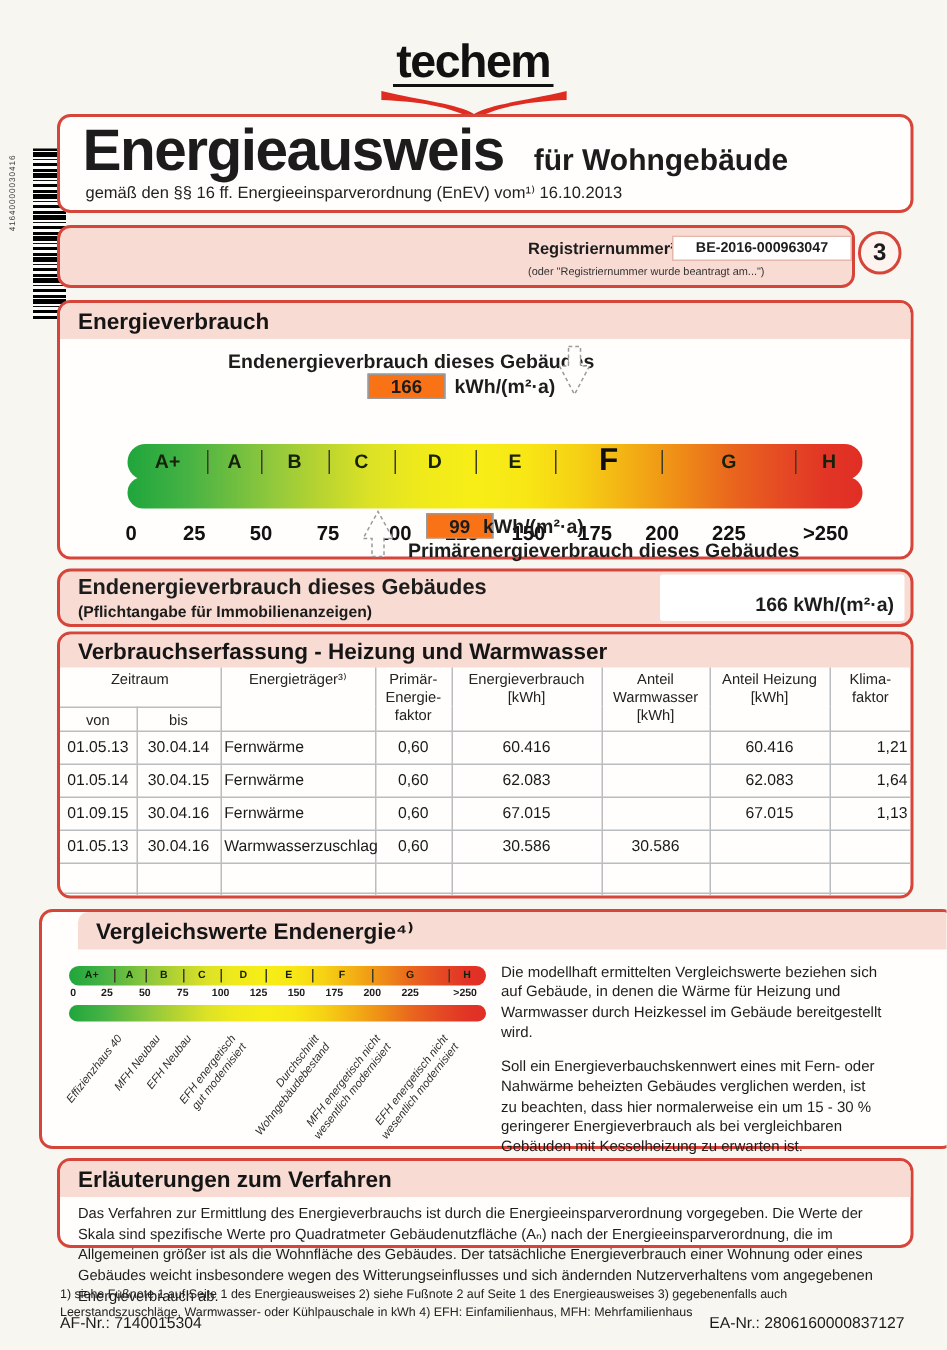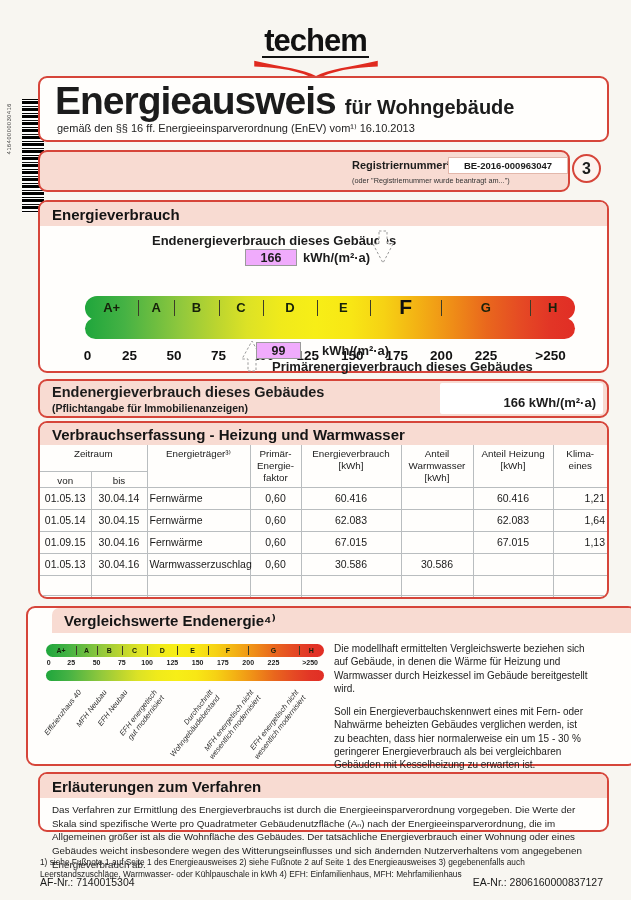--- a/index.html
+++ b/index.html
@@ -21,37 +21,37 @@
   #barcode .bars{position:absolute;left:12px;top:0;width:22px;height:114px;
     background:repeating-linear-gradient(to bottom,#000 0 1.5px,#fcfcfc 1.5px 2.5px,
       #000 2.5px 5.5px,#fcfcfc 5.5px 7px,#111 7px 8px,#fcfcfc 8px 9.5px,
       #000 9.5px 12px,#fcfcfc 12px 14px);}
   #barcode .num{position:absolute;left:-4px;top:4px;writing-mode:vertical-rl;transform:rotate(180deg);
     font-size:5.5px;letter-spacing:.6px;color:#3a3a3a;}
 
   
   #title-box{left:38px;top:76px;width:571px;height:66px;}
   #title-box .t1{position:absolute;left:15px;top:2px;font-size:39px;font-weight:bold;letter-spacing:-1px;line-height:1.1;white-space:nowrap;}
-  #title-box .t2{font-size:20px;letter-spacing:0;margin-left:9px;font-weight:bold;}
+  #title-box .t2{font-size:20px;letter-spacing:0;margin-left:20px;font-weight:bold;}
   #title-box .sub{position:absolute;left:17px;bottom:5px;font-size:11px;color:#222;}
 
   
   #reg-box{left:38px;top:150px;width:532px;height:42px;border-radius:9px;}
   #reg-box .lbl{position:absolute;left:12px;top:11px;font-size:15px;font-weight:bold;}
   #reg-box .rlbl{position:absolute;left:312px;top:7px;font-size:11px;font-weight:bold;}
   #reg-box .rval{position:absolute;left:408px;top:5px;width:118px;height:15px;background:#fff;
     border:1px solid #e3b7ab;font-size:9.5px;font-weight:bold;text-align:center;line-height:15px;}
   #reg-box .rhint{position:absolute;left:312px;top:24px;font-size:7.3px;color:#333;white-space:nowrap;}
   #page-circle{left:572px;top:154px;width:29px;height:29px;border:2px solid #d6453a;border-radius:50%;
     background:#fdf4f0;box-sizing:border-box;text-align:center;line-height:25px;font-size:16px;font-weight:bold;}
 
   
   #energy-box{left:38px;top:200px;width:571px;height:173px;}
   #energy-box .endlbl{position:absolute;left:112px;top:31px;font-size:13px;font-weight:bold;}
-  .valbox{position:absolute;height:17px;background:#f0abfc;border:1px solid #9a9a9a;
+  .valbox{position:absolute;height:17px;background:#f97316;border:1px solid #9a9a9a;
     text-align:center;font-size:12.5px;font-weight:bold;line-height:17px;box-sizing:border-box;}
   .unitlbl{position:absolute;font-size:13px;font-weight:bold;}
   .arrow{position:absolute;}
 
   .scalewrap{position:absolute;left:45px;width:490px;}
   .grad{background:linear-gradient(90deg,#1fa63c 0%,#45b244 8%,#6cbd40 14%,#93c93c 20%,
     #bcd52f 27%,#dce226 33%,#f0ea1b 40%,#f7ee17 47%,#f8e715 54%,#f6d214 61%,
     #f3b114 68%,#ef8d17 75%,#e9671d 82%,#e54a24 89%,#e23526 95%,#e12e25 100%);}
   #band-big{top:70px;height:24px;border-radius:12px;position:relative;}
   .sl{position:absolute;top:4px;transform:translateX(-50%);font-size:13px;font-weight:bold;color:#16210a;}
@@ -179,21 +179,21 @@
     <span class="sn" style="left:63.64%">175</span>
     <span class="sn" style="left:72.73%">200</span>
     <span class="sn" style="left:81.82%">225</span>
     <span class="sn" style="left:95.0%">&gt;250</span>
   </div>
   <div class="scalewrap grad" id="bar-big"></div>
 
   <svg class="arrow" style="left:201px;top:138px;" width="22" height="32" viewBox="0 0 22 32">
     <path d="M7 31 H15 V19 H21 L11 1 L1 19 H7 Z" fill="#fffefc" stroke="#9a9a9a" stroke-width="1" stroke-dasharray="2.5 2"></path>
   </svg>
-  <div class="valbox" style="left:216px;top:140px;width:45px;">99</div>
+  <div class="valbox" style="left:244px;top:140px;width:45px;">99</div>
   <div class="unitlbl" style="left:282px;top:141px;">kWh/(m²·a)</div>
   <div class="primlbl">Primärenergieverbrauch dieses Gebäudes</div>
 </div>
 
 <div class="box pinkbox" id="endenergy-box">
   <div class="t">Endenergieverbrauch dieses Gebäudes</div>
   <div class="s">(Pflichtangabe für Immobilienanzeigen)</div>
   <div class="v">166  kWh/(m²·a)</div>
 </div>
 
@@ -218,21 +218,21 @@
 Energie-
 faktor</th>
         <th rowspan="2">Energieverbrauch
 [kWh]</th>
         <th rowspan="2">Anteil
 Warmwasser
 [kWh]</th>
         <th rowspan="2">Anteil Heizung
 [kWh]</th>
         <th rowspan="2">Klima-
-eines</th>
+faktor</th>
       </tr>
       <tr class="hr2">
         <th>von</th>
         <th>bis</th>
       </tr>
     </thead>
     <tbody>
       <tr class="dr">
         <td class="c">01.05.13</td>
         <td class="c">30.04.14</td>

